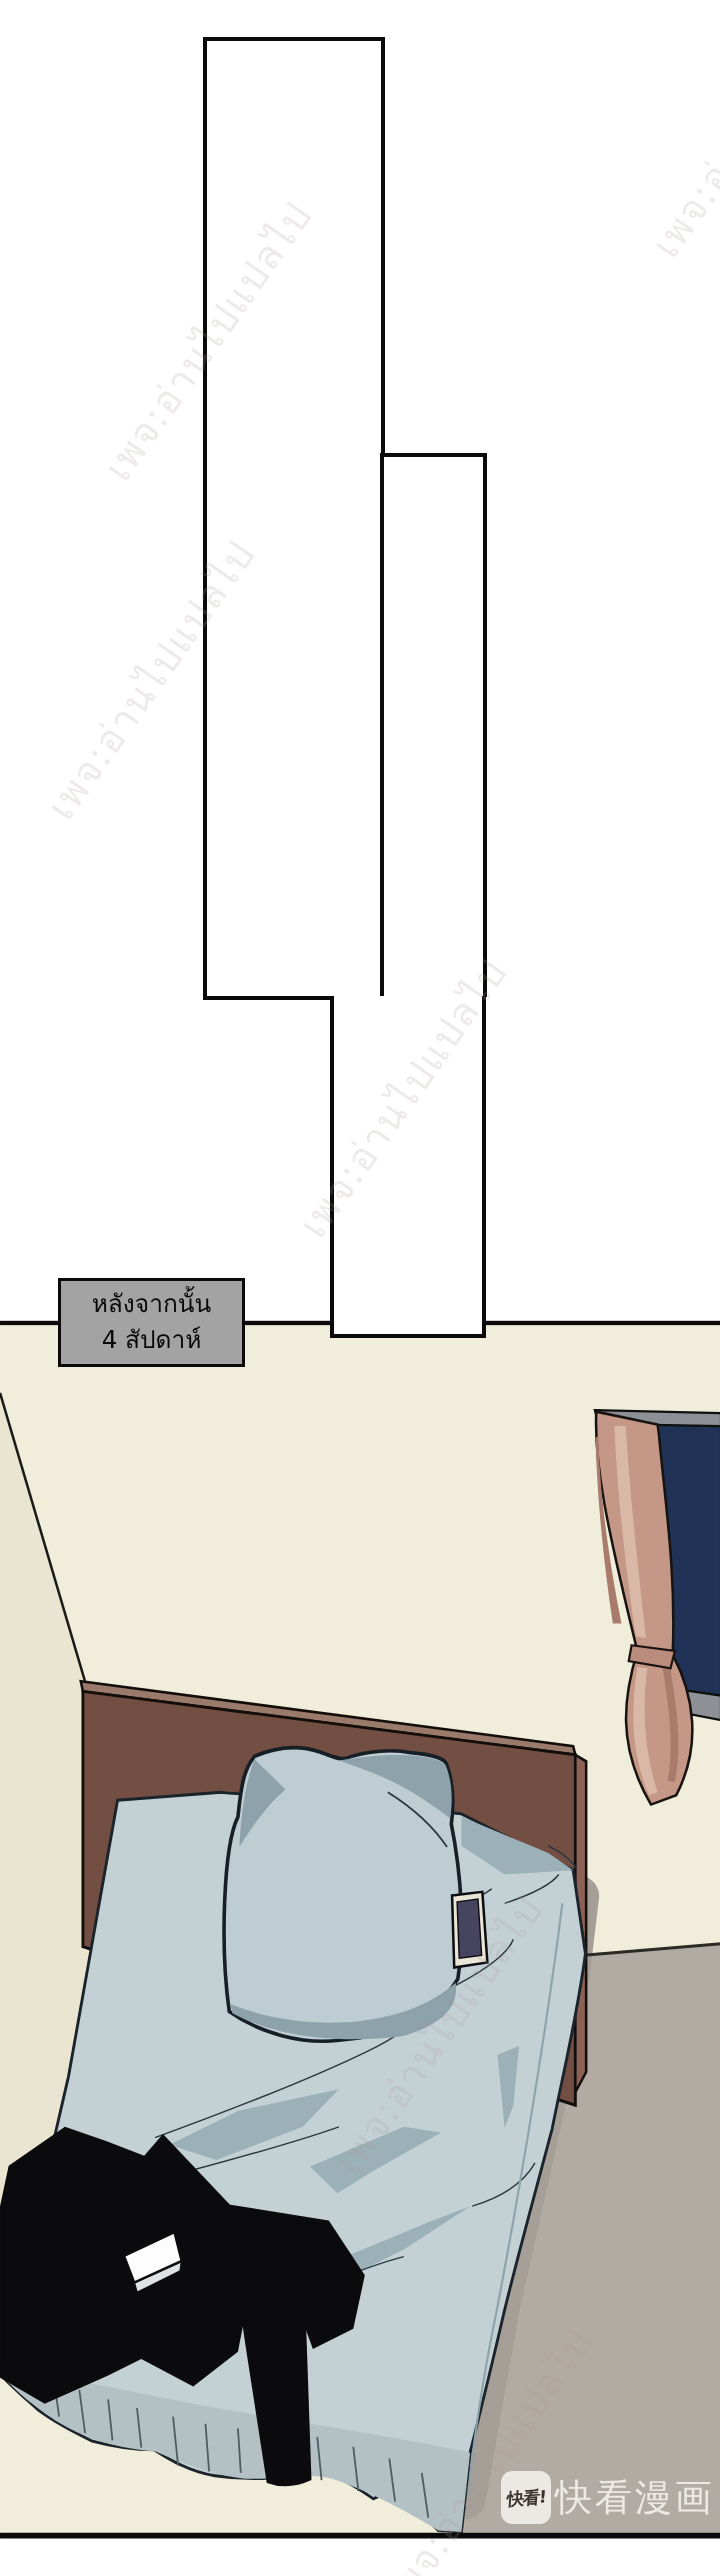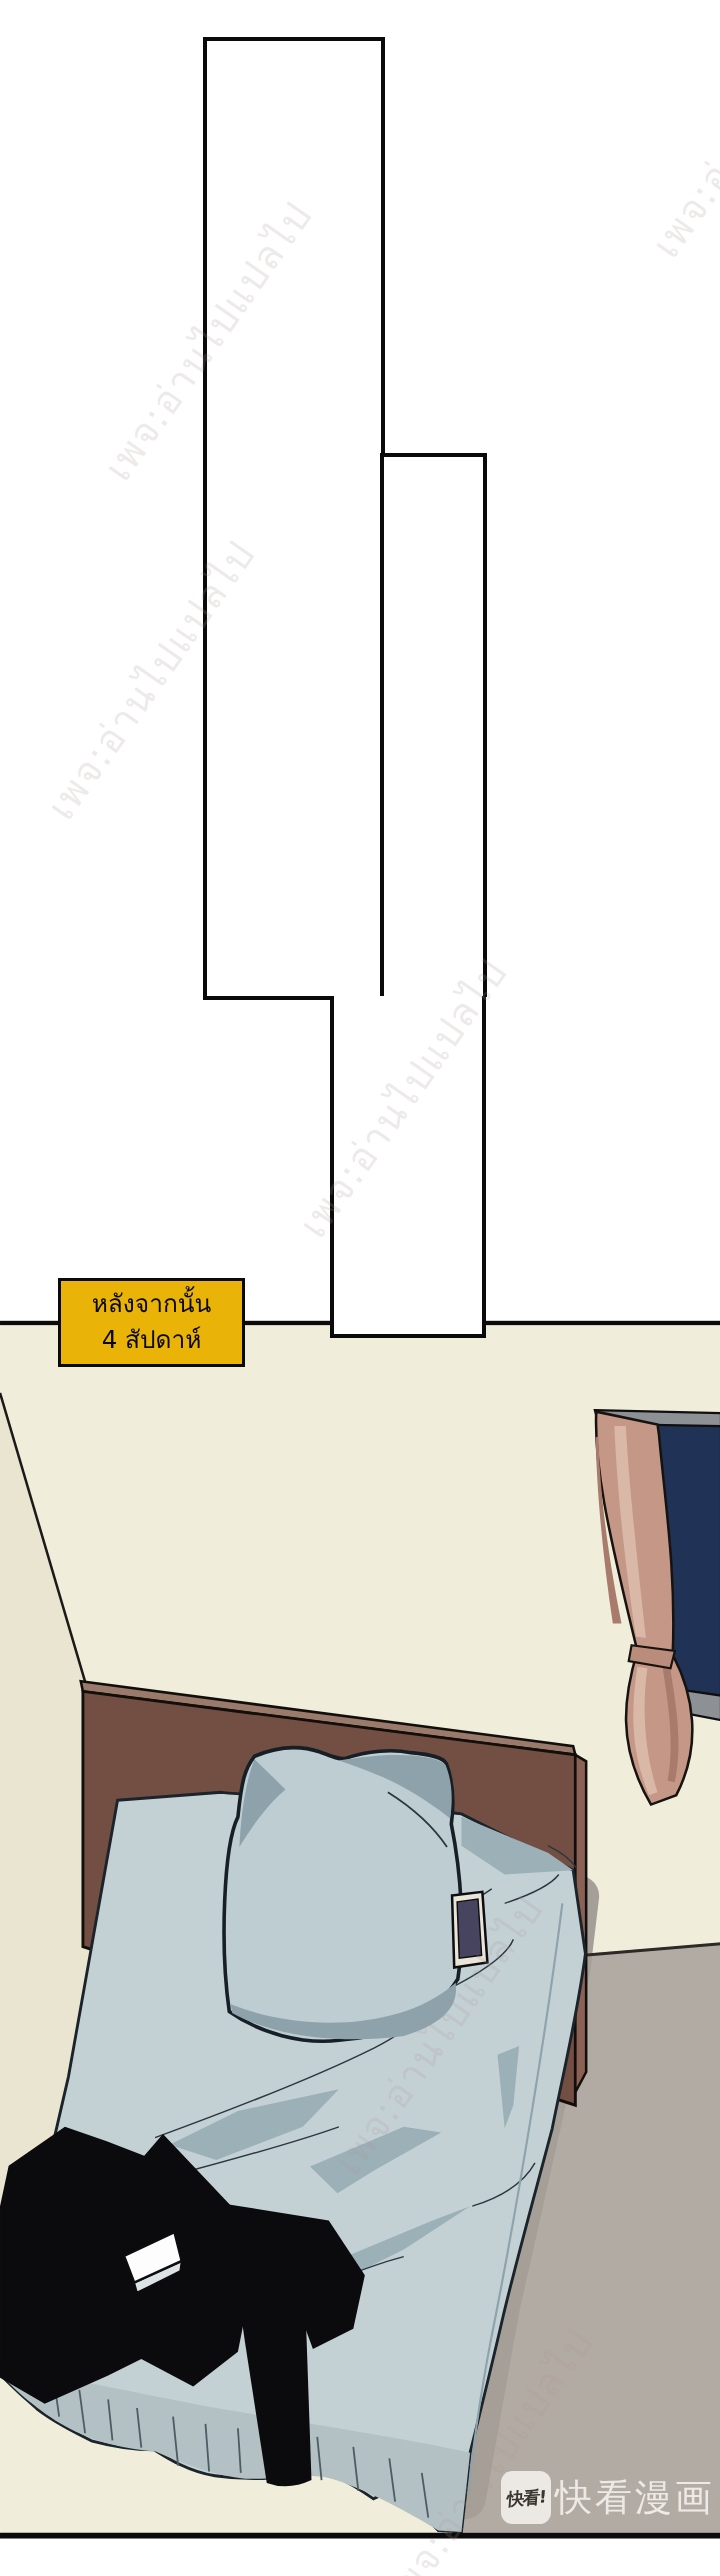--- a/index.html
+++ b/index.html
@@ -7,21 +7,21 @@
        font-family:"DejaVu Sans","Liberation Sans",sans-serif;}
   .page{position:absolute;inset:0;width:721px;height:2576px;background:#ffffff;}
   .scene-svg{position:absolute;left:0;top:0;z-index:1;}
   
   .panel{position:absolute;background:#ffffff;border:4.3px solid #0a0a0a;box-sizing:border-box;z-index:2;}
   .panel-a{left:203px;top:37px;width:182px;height:963px;}
   .panel-b{left:380px;top:453px;width:107px;height:544px;border-bottom:none;}
   .panel-c{left:330px;top:996px;width:156px;height:342px;border-top:none;}
   
   .caption-box{position:absolute;left:58px;top:1278px;width:187px;height:89px;
-      background:#eab308;border:3.6px solid #0a0a0a;box-sizing:border-box;z-index:3;
+      background:#a3a3a3;border:3.6px solid #0a0a0a;box-sizing:border-box;z-index:3;
       display:flex;flex-direction:column;justify-content:space-evenly;align-items:center;}
   .caption-line{font-size:24.5px;color:#090909;line-height:1.1;white-space:nowrap;}
   
   .logo{position:absolute;left:501px;top:2471px;z-index:4;display:flex;align-items:center;}
   .logo-icon{width:50px;height:53px;background:rgba(252,250,246,0.78);border-radius:11.5px;
       display:flex;align-items:center;justify-content:center;}
   .logo-icon span{font-size:17.3px;font-weight:bold;color:#3b352f;transform:skewX(-8deg) rotate(-4deg);letter-spacing:-1.4px;}
   .logo-text{margin-left:4px;font-size:37px;font-weight:normal;color:rgba(250,248,244,0.82);
       letter-spacing:2.9px;white-space:nowrap;}
   

